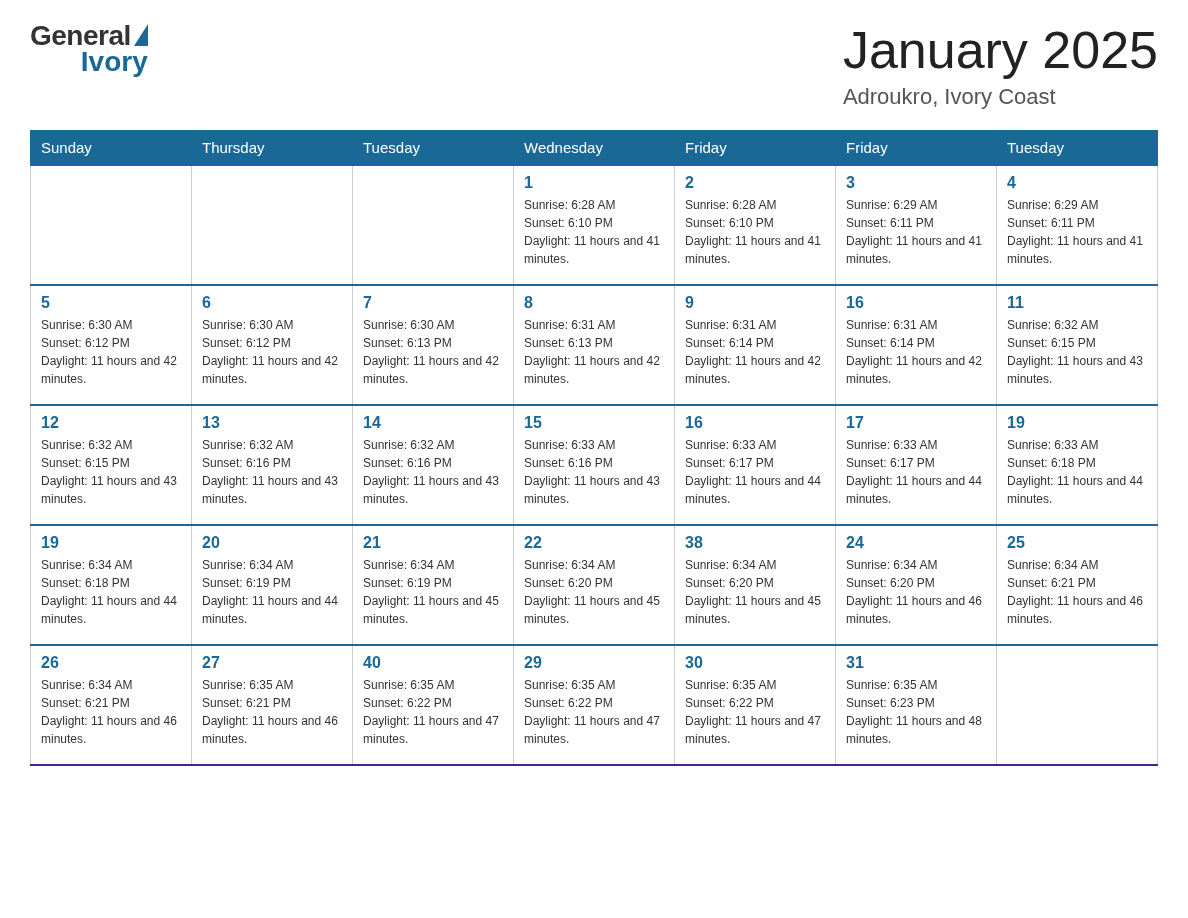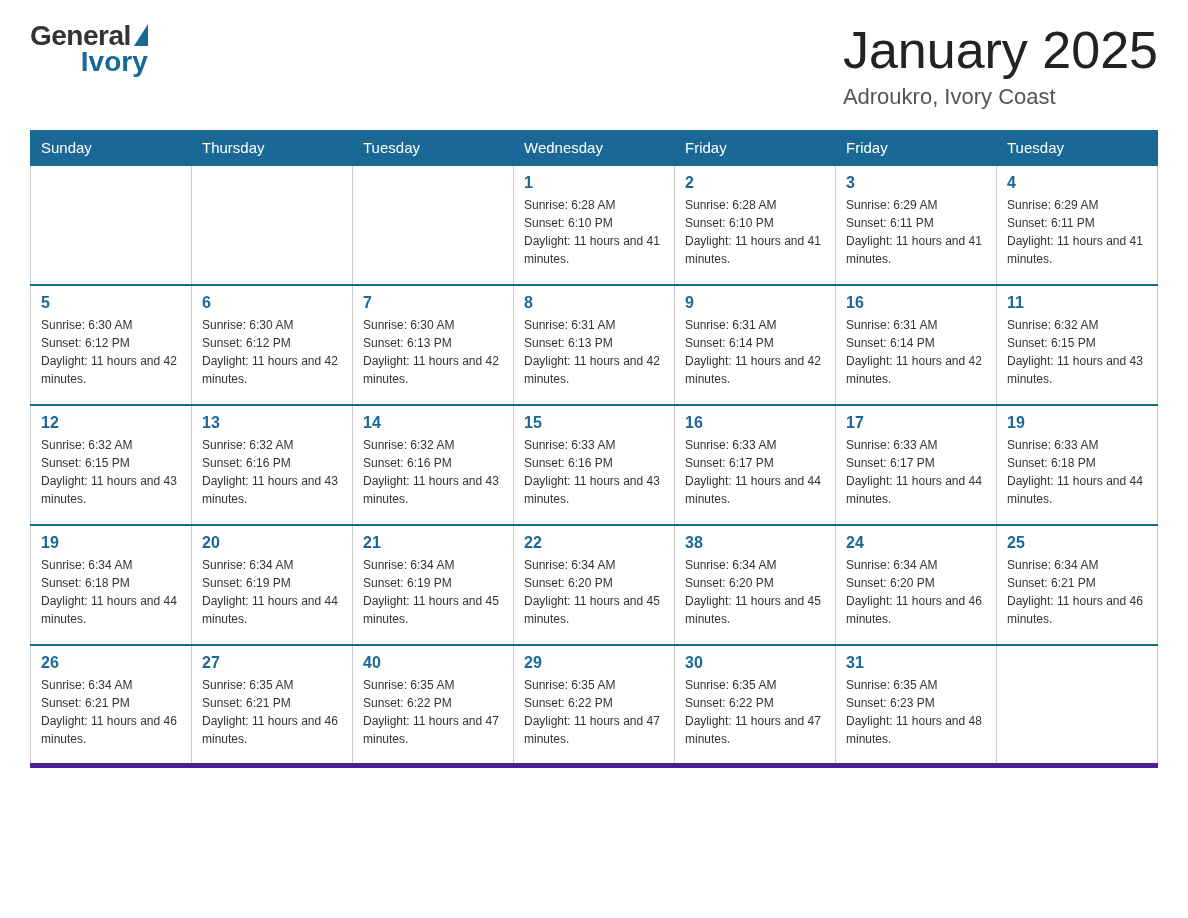--- a/index.html
+++ b/index.html
@@ -86,21 +86,21 @@
       font-weight: bold;
       display: block;
       margin-bottom: 4px;
     }
     tbody tr td .day-info {
       font-size: 12px;
       color: #333;
       line-height: 1.5;
     }
     tbody tr:last-child td {
-      border-bottom: 5px solid #4c1d95;
+      border-bottom: 2px solid #4c1d95;
     }
     tbody tr td:first-child {
       border-left: 1px solid #ccc;
     }
     tbody tr {
       border-top: 2px solid #1a6896;
     }
     .empty-cell {
       background: #fff;
     }

